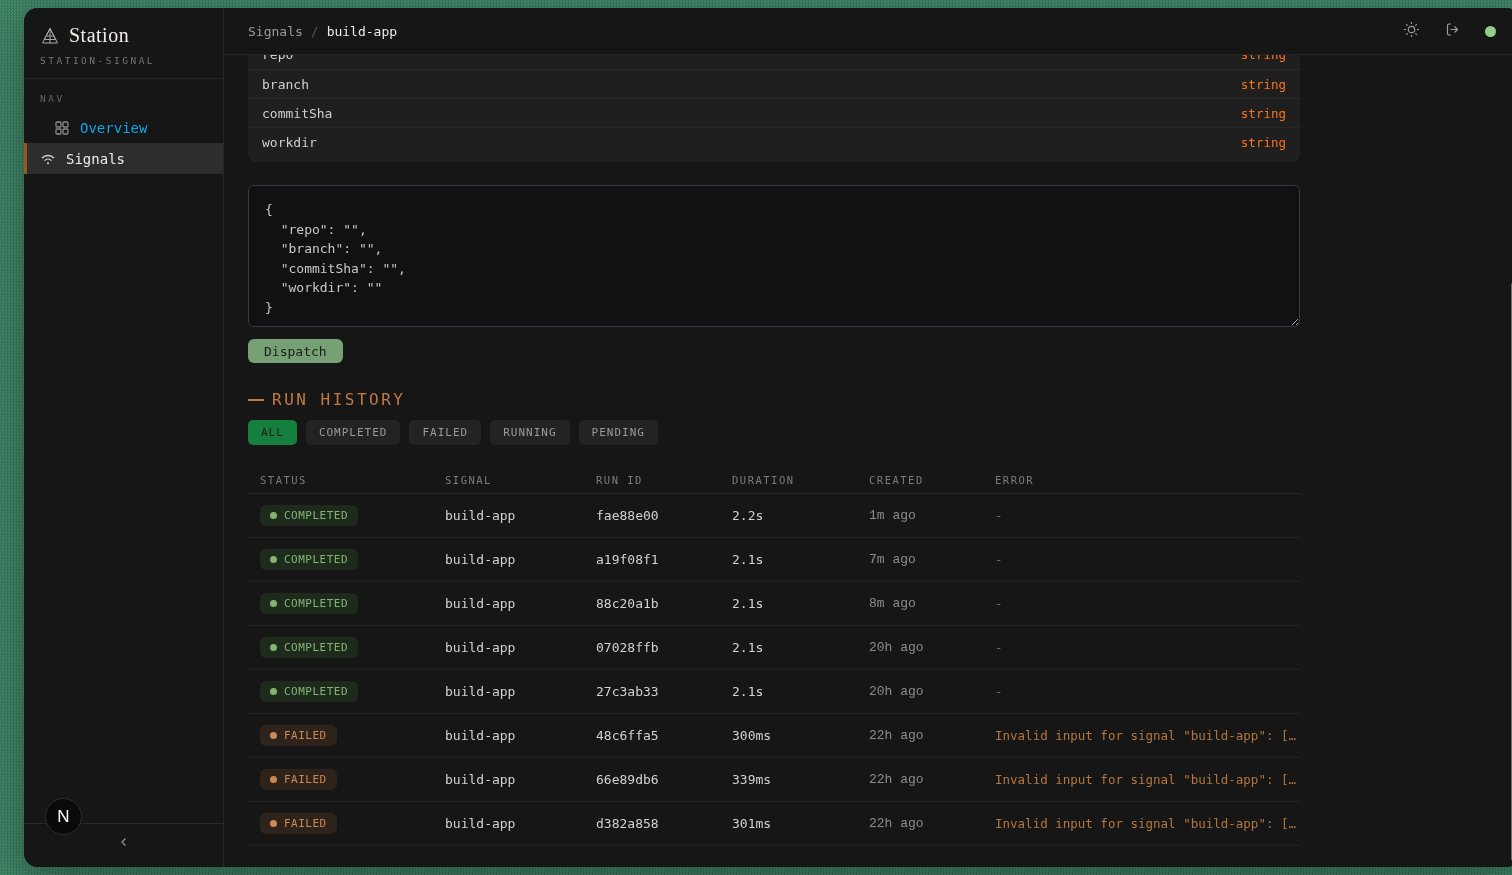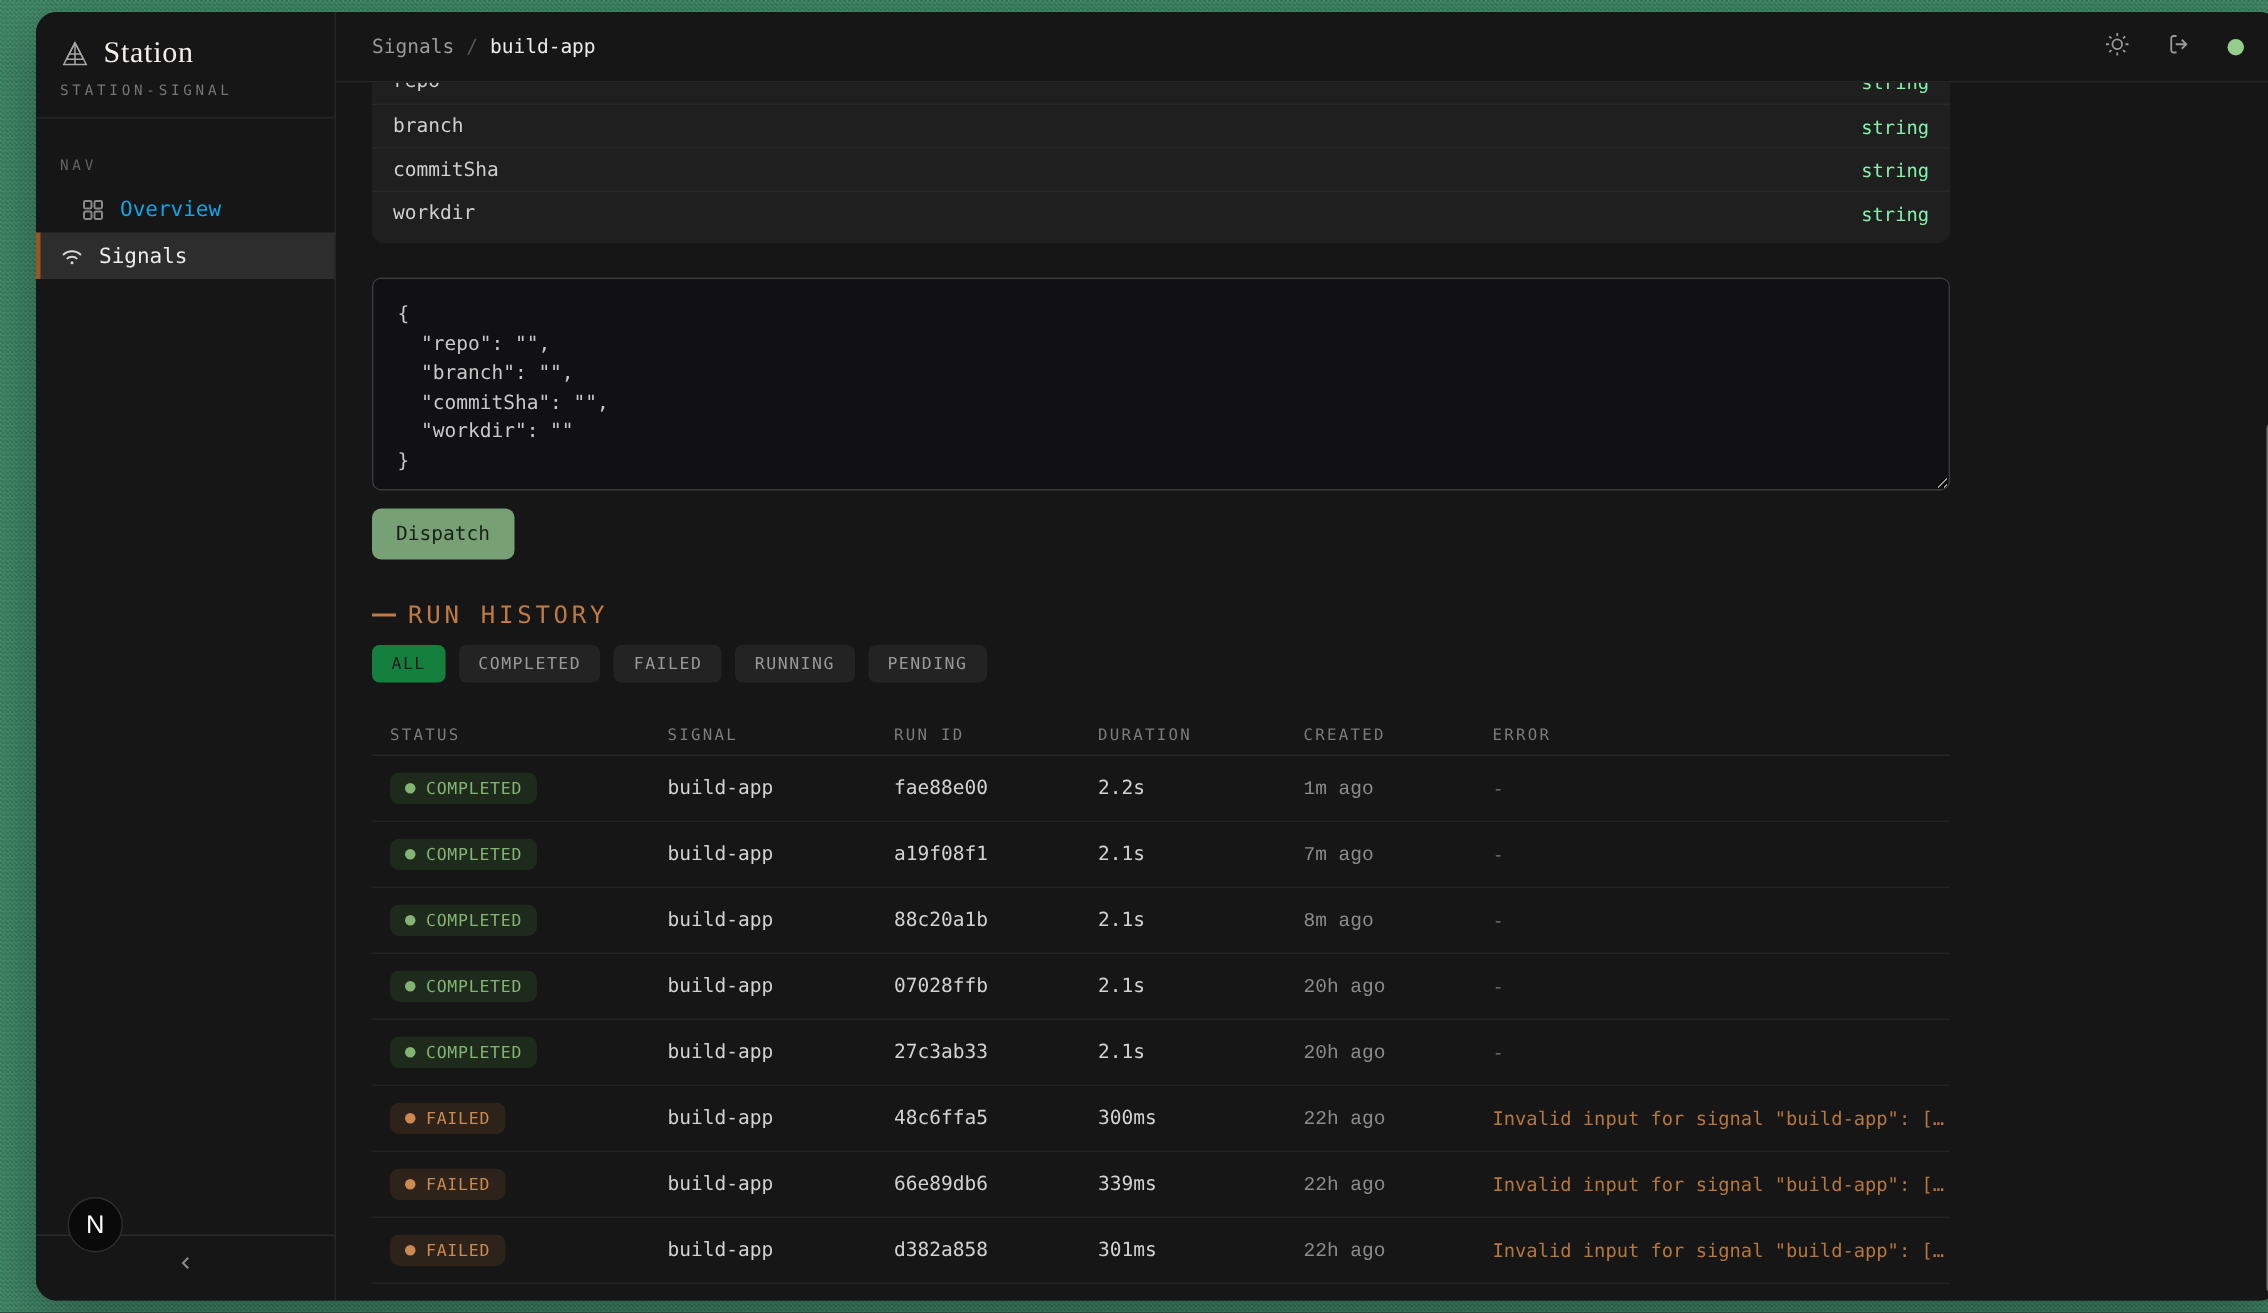--- a/index.html
+++ b/index.html
@@ -19,21 +19,21 @@
   
   .sidebar {
     width:200px; flex:0 0 200px; background:#161616;
     border-right:1px solid #262626; display:flex; flex-direction:column; position:relative;
   }
   .side-header { padding:16px 16px 12px; border-bottom:1px solid #262626; }
   .logo-row { display:flex; align-items:center; gap:9px; }
   .logo-mark { color:#a8a8a8; display:flex; }
   .logo-name { font-family:"Liberation Serif","DejaVu Serif",serif; font-size:20px; color:#f2efe9; letter-spacing:.5px; }
   .side-sub { margin-top:8px; font-size:9.5px; letter-spacing:2.5px; color:#757575; }
-  .nav-label { margin:26px 16px 8px; font-size:9.5px; letter-spacing:2.5px; color:#646464; }
+  .nav-label { margin:14px 16px 8px; font-size:9.5px; letter-spacing:2.5px; color:#646464; }
   .nav-item {
     height:31px; display:flex; align-items:center; gap:10px; padding-left:27px;
     color:#0ea5e9; font-size:14px; cursor:pointer; border-left:3px solid transparent;
   }
   .nav-item .nav-ico { display:flex; color:#8a8a8a; }
   .nav-item.active { background:#2d2d2d; color:#ececec; border-left:3px solid #9c5420; padding-left:13px; }
   .nav-item.active .nav-ico { color:#d8d8d8; }
   .side-spacer { flex:1; }
   .side-footer { position:relative; height:72px; }
   .side-footer .foot-line { position:absolute; left:0; right:0; top:28px; height:1px; background:#2a2a2a; }
@@ -63,30 +63,30 @@
   .status-dot { width:11px; height:11px; border-radius:50%; background:#95ce8c; }
   .content { position:absolute; top:47px; left:0; right:0; bottom:0; overflow:hidden; padding:0 24px; }
   
   .fields-card { width:1052px; margin-top:-21px; background:#1f1f1f; border-radius:8px; padding:6px 0; }
   .field-row {
     height:29px; display:flex; align-items:center; justify-content:space-between;
     padding:0 14px; border-top:1px solid #282828;
   }
   .field-row:first-child { border-top:none; }
   .field-name { font-size:13px; color:#cfcfcf; }
-  .field-type { font-size:12.5px; color:#86efac; }
+  .field-type { font-size:12.5px; color:#f97316; }
   
   .payload-editor {
     display:block; width:1052px; height:142px; margin-top:23px;
     background:#111113; border:1px solid #3a3a3c; border-radius:6px;
     color:#c9c9c9; font-family:"DejaVu Sans Mono","Liberation Mono",monospace;
     font-size:13px; line-height:19.5px; padding:14px 16px; resize:both; outline:none;
   }
   .dispatch-btn {
-    margin-top:12px; height:34px; padding:0 16px; background:#77a175; color:#172017;
+    margin-top:12px; height:24px; padding:0 16px; background:#77a175; color:#172017;
     border:none; border-radius:6px; font-family:inherit; font-size:13px; cursor:pointer;
   }
   
   .rh-title { margin-top:27px; display:flex; align-items:center; gap:8px; }
   .rh-dash { width:16px; height:2px; background:#c07a42; }
   .rh-label { font-size:16px; letter-spacing:2.5px; color:#c07a42; }
   .filters { margin-top:11px; display:flex; gap:9px; }
   .filter-btn {
     height:25px; padding:0 13px; border:none; border-radius:5px; cursor:pointer;
     background:#232323; color:#9a9a9a; font-family:inherit; font-size:11px; letter-spacing:1px;

